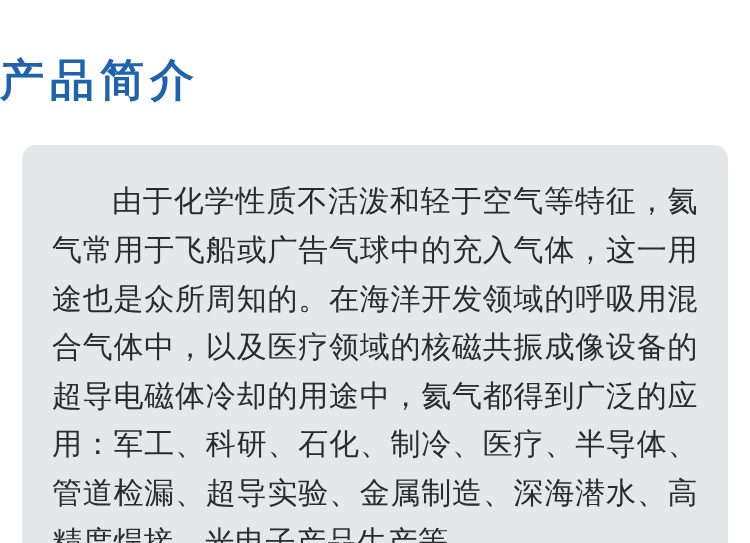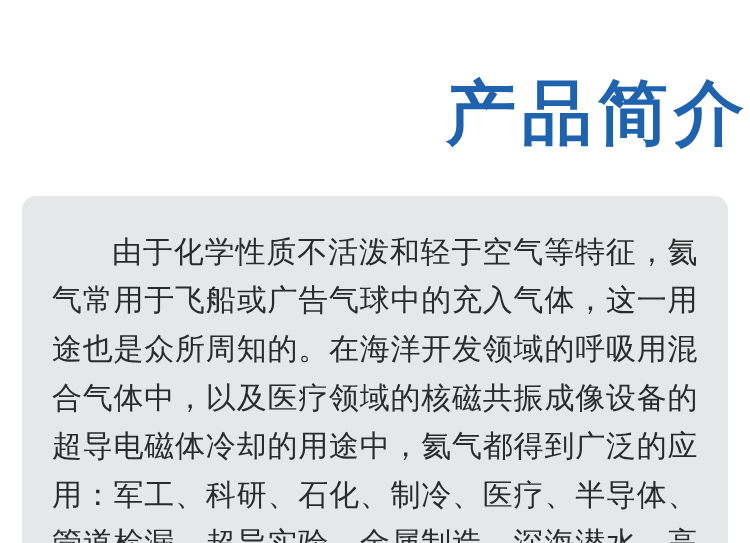--- a/index.html
+++ b/index.html
@@ -13,29 +13,29 @@
     font-family: "Liberation Sans", "DejaVu Sans", sans-serif;
     overflow: hidden;
   }
   .page {
     position: relative;
     width: 750px;
     height: 543px;
     box-sizing: border-box;
   }
   .title {
-    text-align: right;
+    text-align: left;
     color: #1f62ad;
-    font-size: 70px;
+    font-size: 44px;
     font-weight: bold;
     letter-spacing: 6px;
     line-height: 1;
     padding-top: 32px;
     padding-bottom: 0;
-    font-family: Liberation Serif, serif;
+    font-family: Liberation Mono, monospace;
   }
   .content-card {
     margin: 40px 22px 0 22px;
     background: #e6e7e9;
     border-radius: 14px;
     padding: 34px 30px 44px 30px;
     box-sizing: border-box;
     min-height: 360px;
   }
   .content-text {

